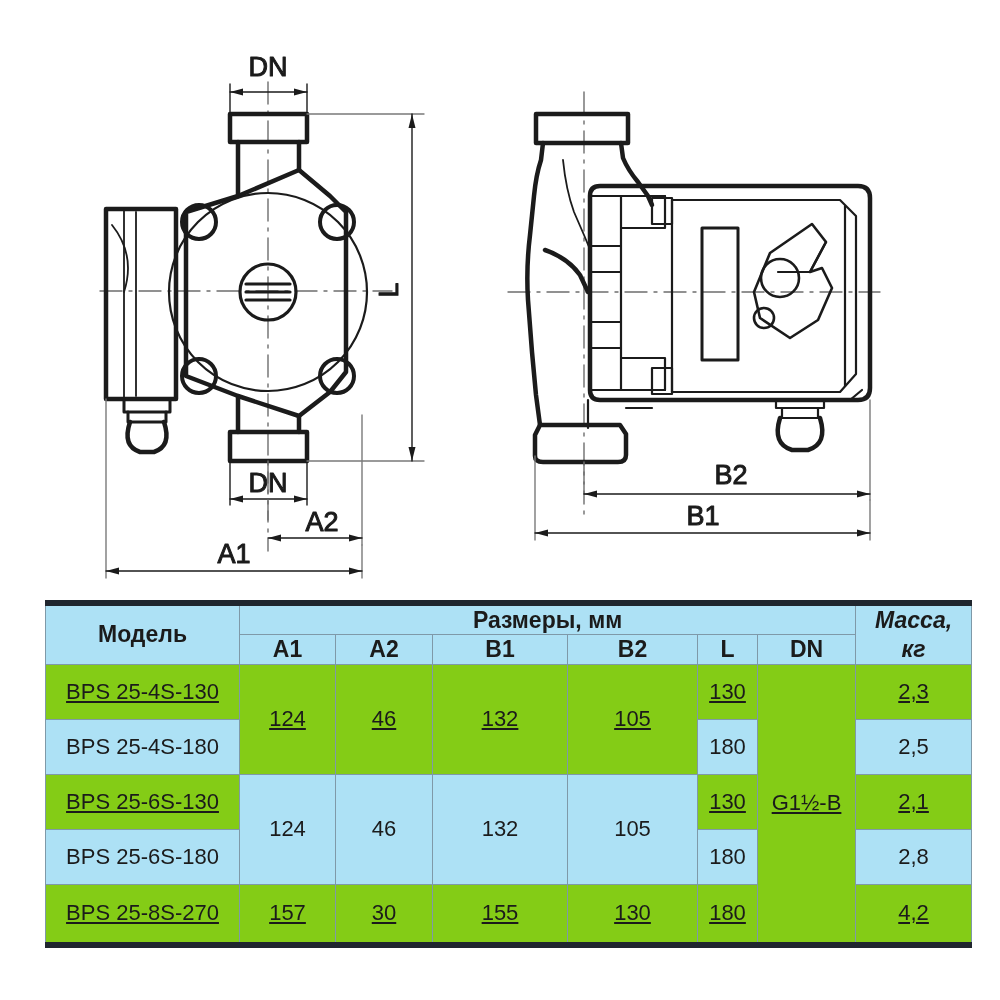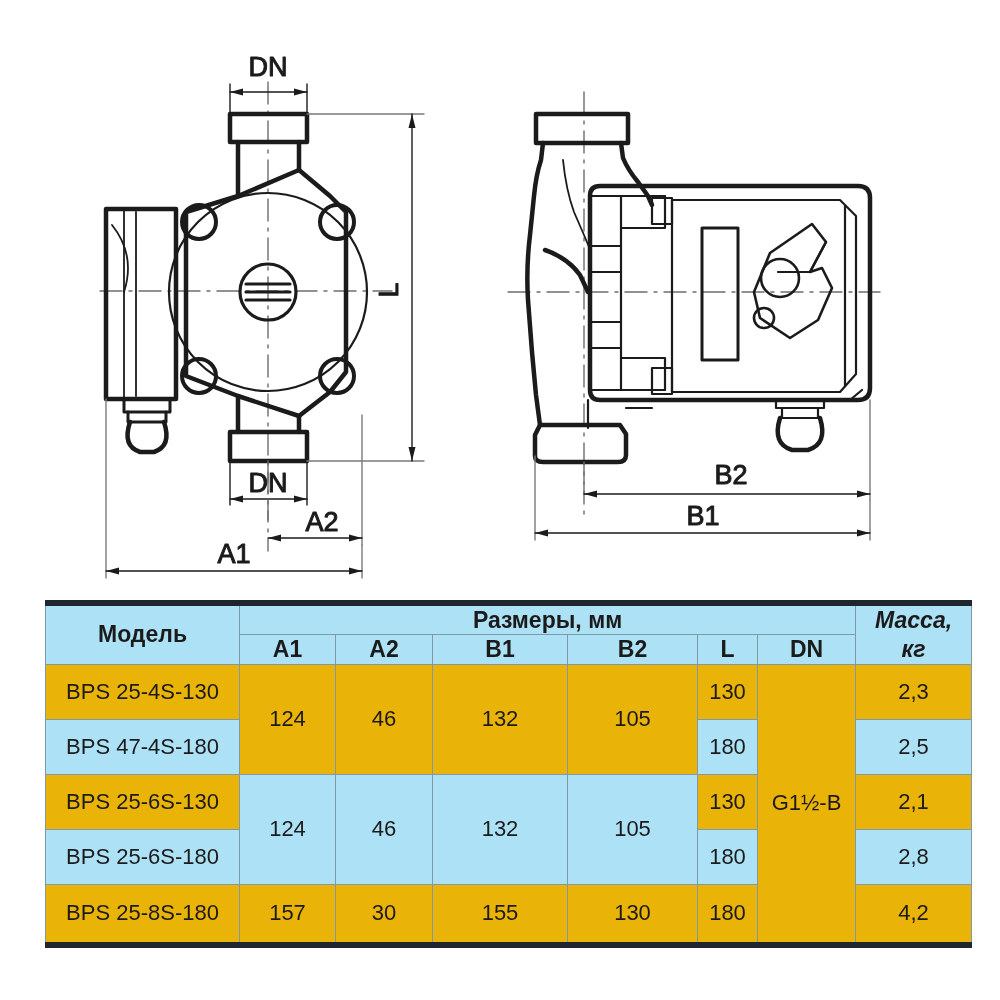--- a/index.html
+++ b/index.html
@@ -60,21 +60,21 @@
   table.spec thead th {
     background: #ade1f5;
     font-weight: bold;
     font-size: 23px;
   }
   th.h-group { font-size: 24px; }
   th.h-sub   { font-weight: normal; font-size: 23px; }
   th.h-model { font-size: 24px; }
   th.h-mass  { font-size: 24px; line-height: 1.25; font-style: italic; }
 
-  td.cell-gray { background: #eab308; }
+  td.cell-gray { background: #84cc16; text-decoration: underline; }
   td.cell-blue { background: #ade1f5; }
   td.model {
     text-align: left;
     padding-left: 16px;
     font-size: 23px;
   }
   td.rowspan-val { font-size: 23px; }
   .dn-cell { font-size: 23px; }
 </style>
 </head>
@@ -276,21 +276,21 @@
         <td class="rowspan-val cell-gray" rowspan="2">124</td>
         <td class="rowspan-val cell-gray" rowspan="2">46</td>
         <td class="rowspan-val cell-gray" rowspan="2">132</td>
         <td class="rowspan-val cell-gray" rowspan="2">105</td>
         <td class="cell-gray">130</td>
         <td class="dn-cell cell-gray" rowspan="5">G1½-B</td>
         <td class="cell-gray">2,3</td>
       </tr>
 
       <tr>
-        <td class="model cell-blue">BPS 47-4S-180</td>
+        <td class="model cell-blue">BPS 25-4S-180</td>
         <td class="cell-blue">180</td>
         <td class="cell-blue">2,5</td>
       </tr>
 
       <tr>
         <td class="model cell-gray">BPS 25-6S-130</td>
         <td class="rowspan-val cell-blue" rowspan="2">124</td>
         <td class="rowspan-val cell-blue" rowspan="2">46</td>
         <td class="rowspan-val cell-blue" rowspan="2">132</td>
         <td class="rowspan-val cell-blue" rowspan="2">105</td>
@@ -298,21 +298,21 @@
         <td class="cell-gray">2,1</td>
       </tr>
 
       <tr>
         <td class="model cell-blue">BPS 25-6S-180</td>
         <td class="cell-blue">180</td>
         <td class="cell-blue">2,8</td>
       </tr>
 
       <tr>
-        <td class="model cell-gray">BPS 25-8S-180</td>
+        <td class="model cell-gray">BPS 25-8S-270</td>
         <td class="cell-gray">157</td>
         <td class="cell-gray">30</td>
         <td class="cell-gray">155</td>
         <td class="cell-gray">130</td>
         <td class="cell-gray">180</td>
         <td class="cell-gray">4,2</td>
       </tr>
     </tbody>
   </table>
 </div>

